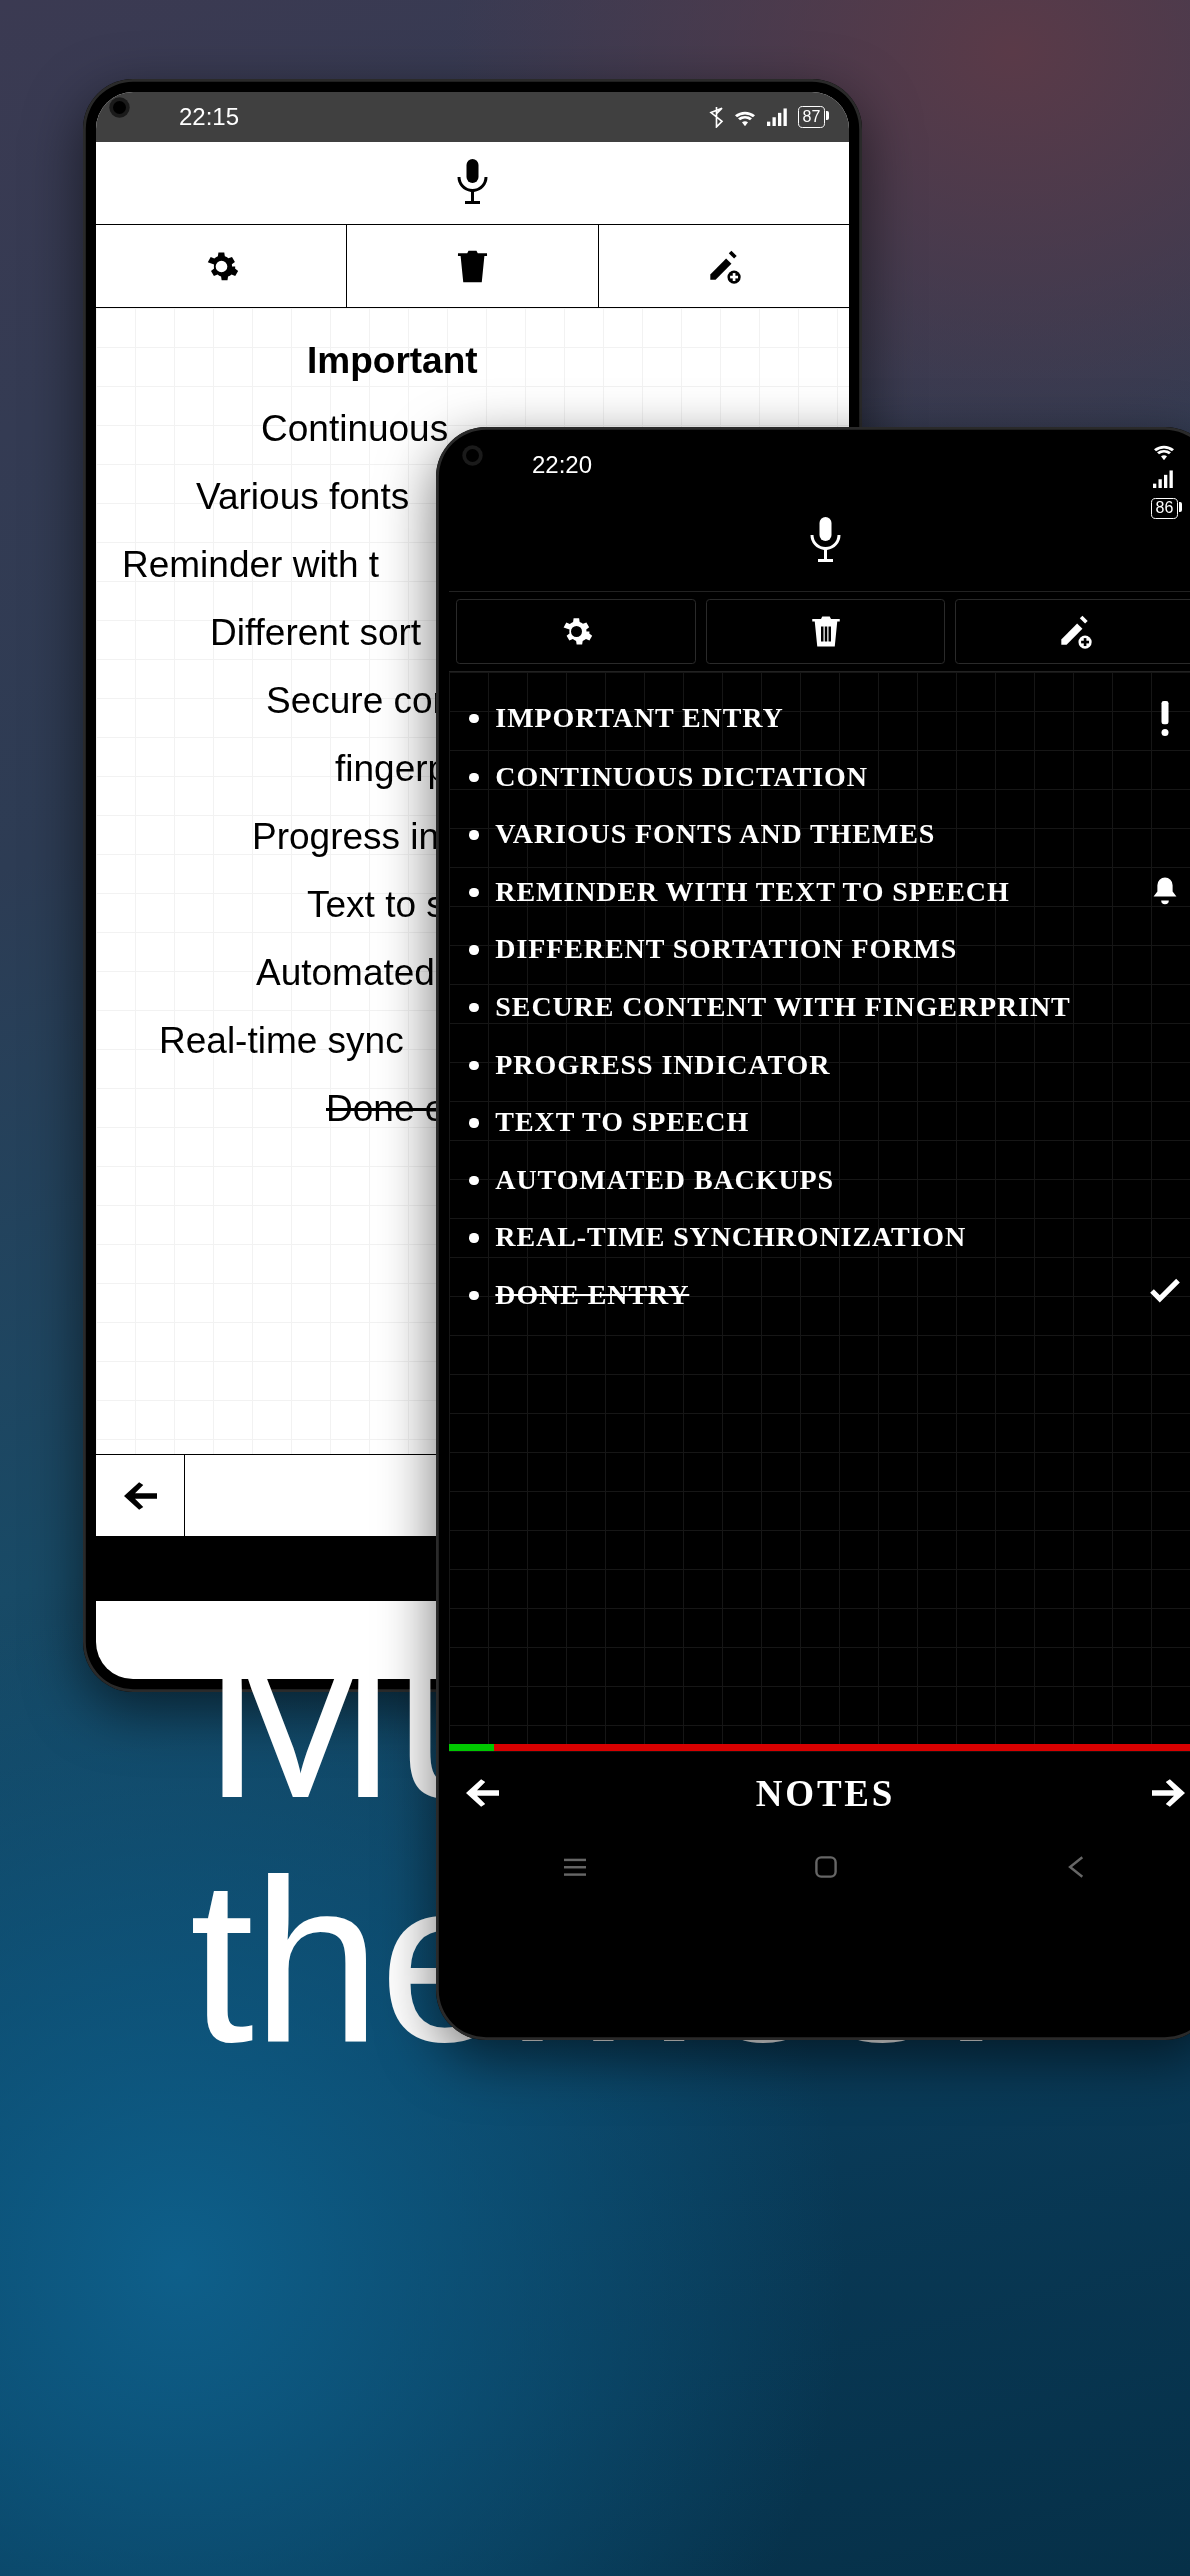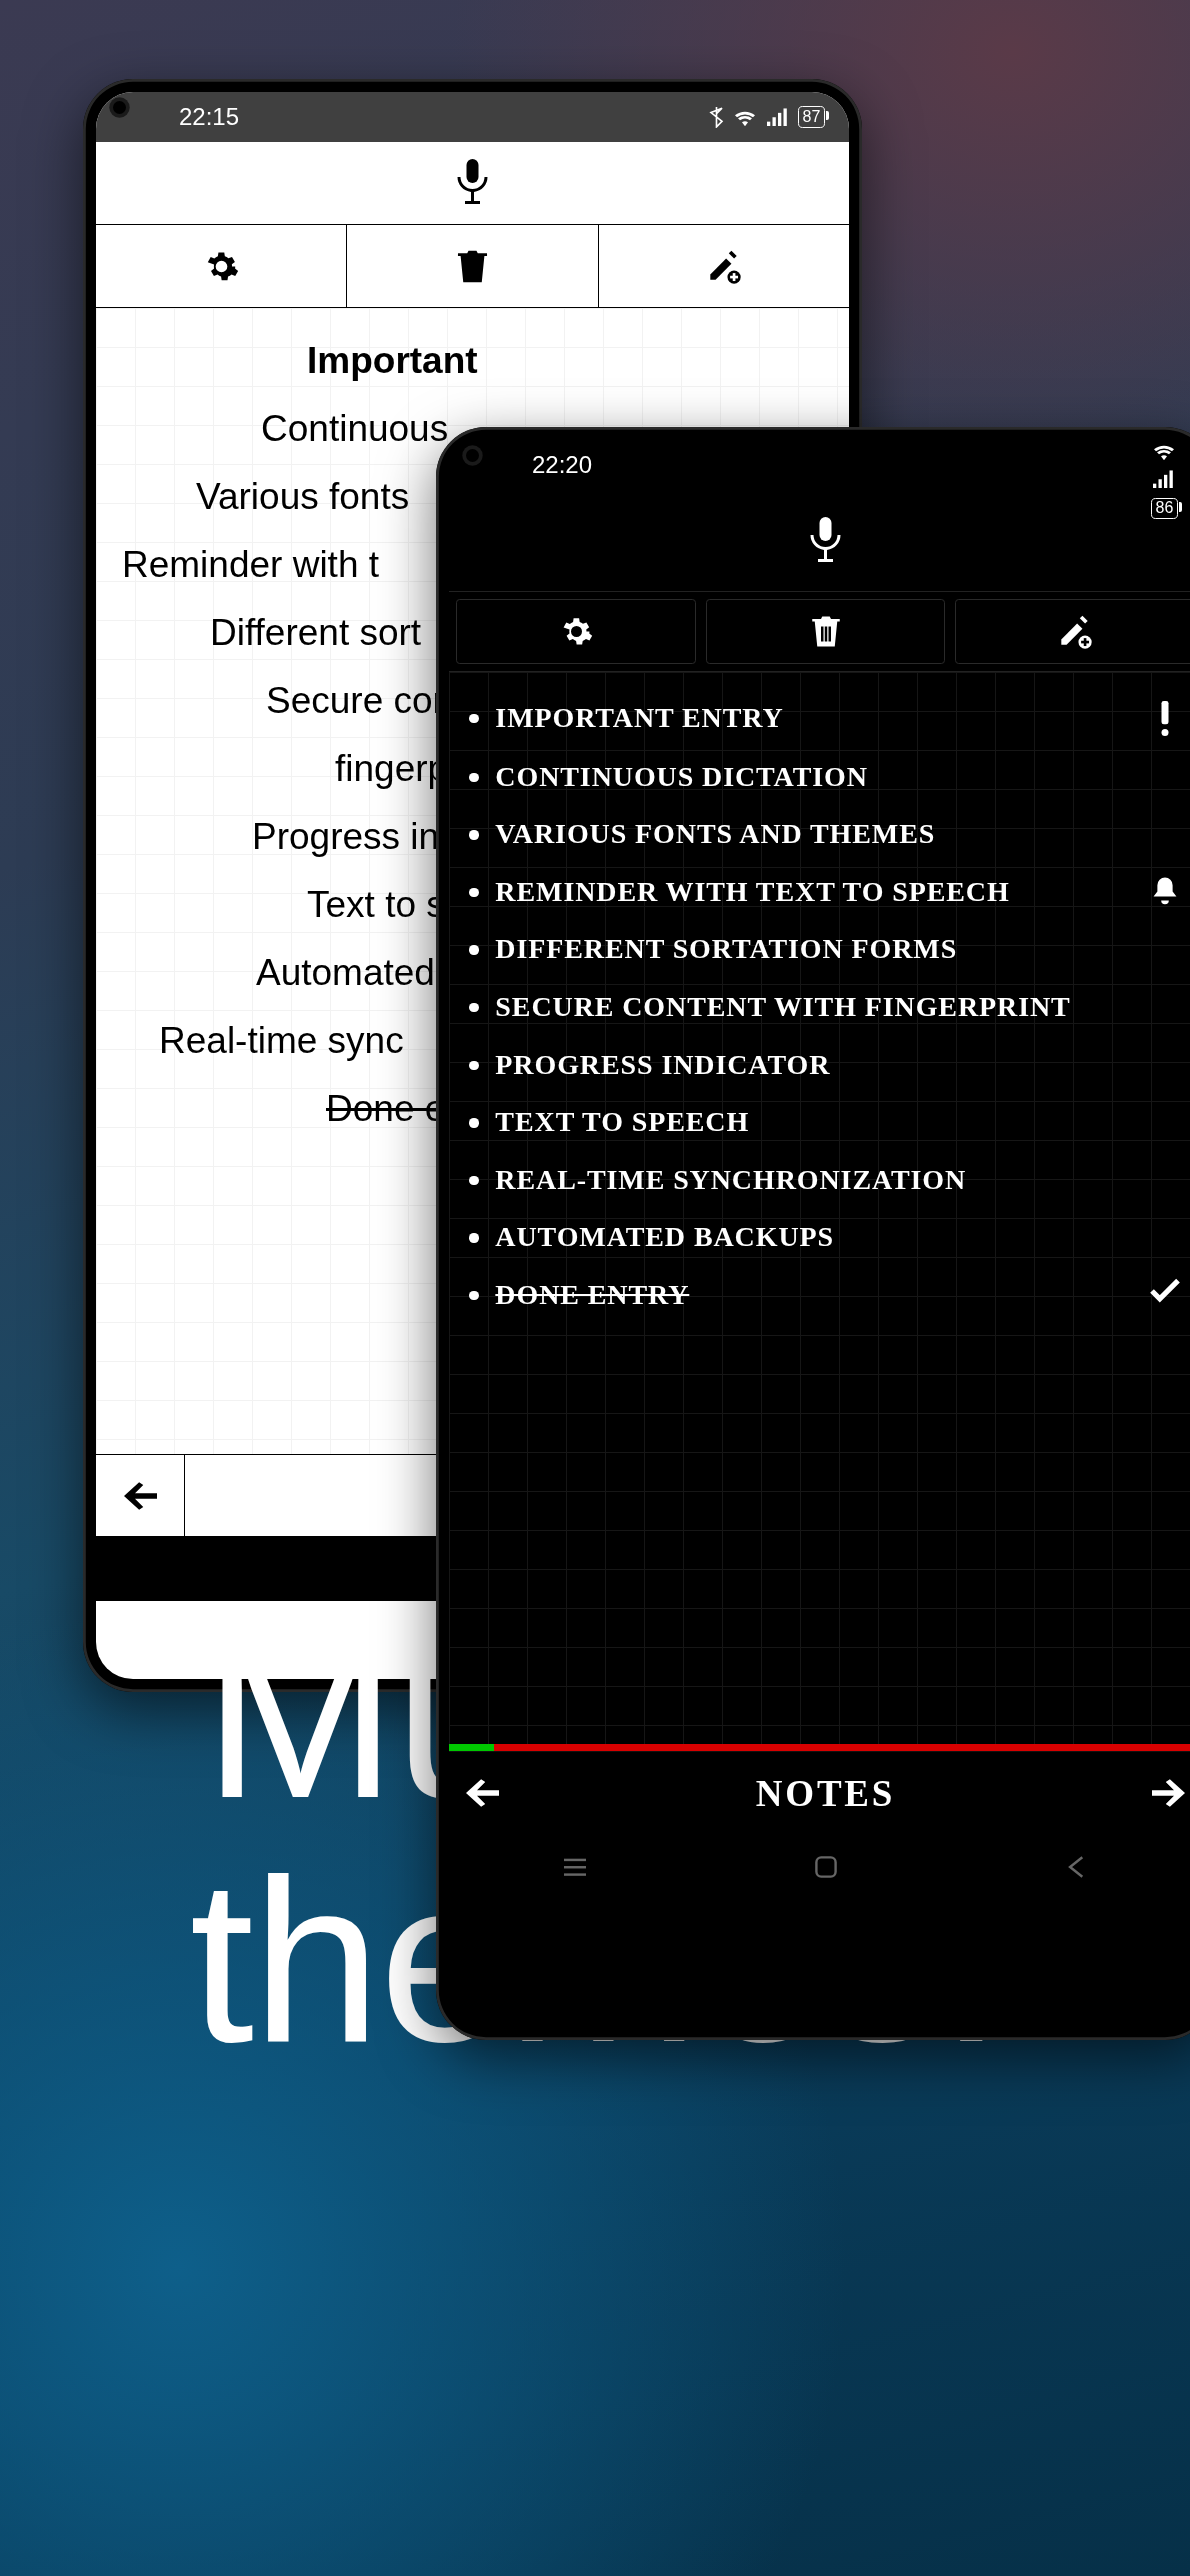--- a/index.html
+++ b/index.html
@@ -373,25 +373,25 @@
         <div class="d-row">
           <span class="dot"></span>
           <span class="txt">Progress indicator</span>
         </div>
         <div class="d-row">
           <span class="dot"></span>
           <span class="txt">Text to speech</span>
         </div>
         <div class="d-row">
           <span class="dot"></span>
+          <span class="txt">Automated backups</span>
+        </div>
+        <div class="d-row">
+          <span class="dot"></span>
           <span class="txt">Real-time synchronization</span>
-        </div>
-        <div class="d-row">
-          <span class="dot"></span>
-          <span class="txt">Automated backups</span>
         </div>
         <div class="d-row struck">
           <span class="dot"></span>
           <span class="txt">Done entry</span>
           <span class="rico">
             <svg width="32" height="26" viewBox="0 0 24 20" fill="none" stroke="#fff" stroke-width="4">
               <path d="M2 10l6 6L22 2"></path>
             </svg>
           </span>
         </div>

